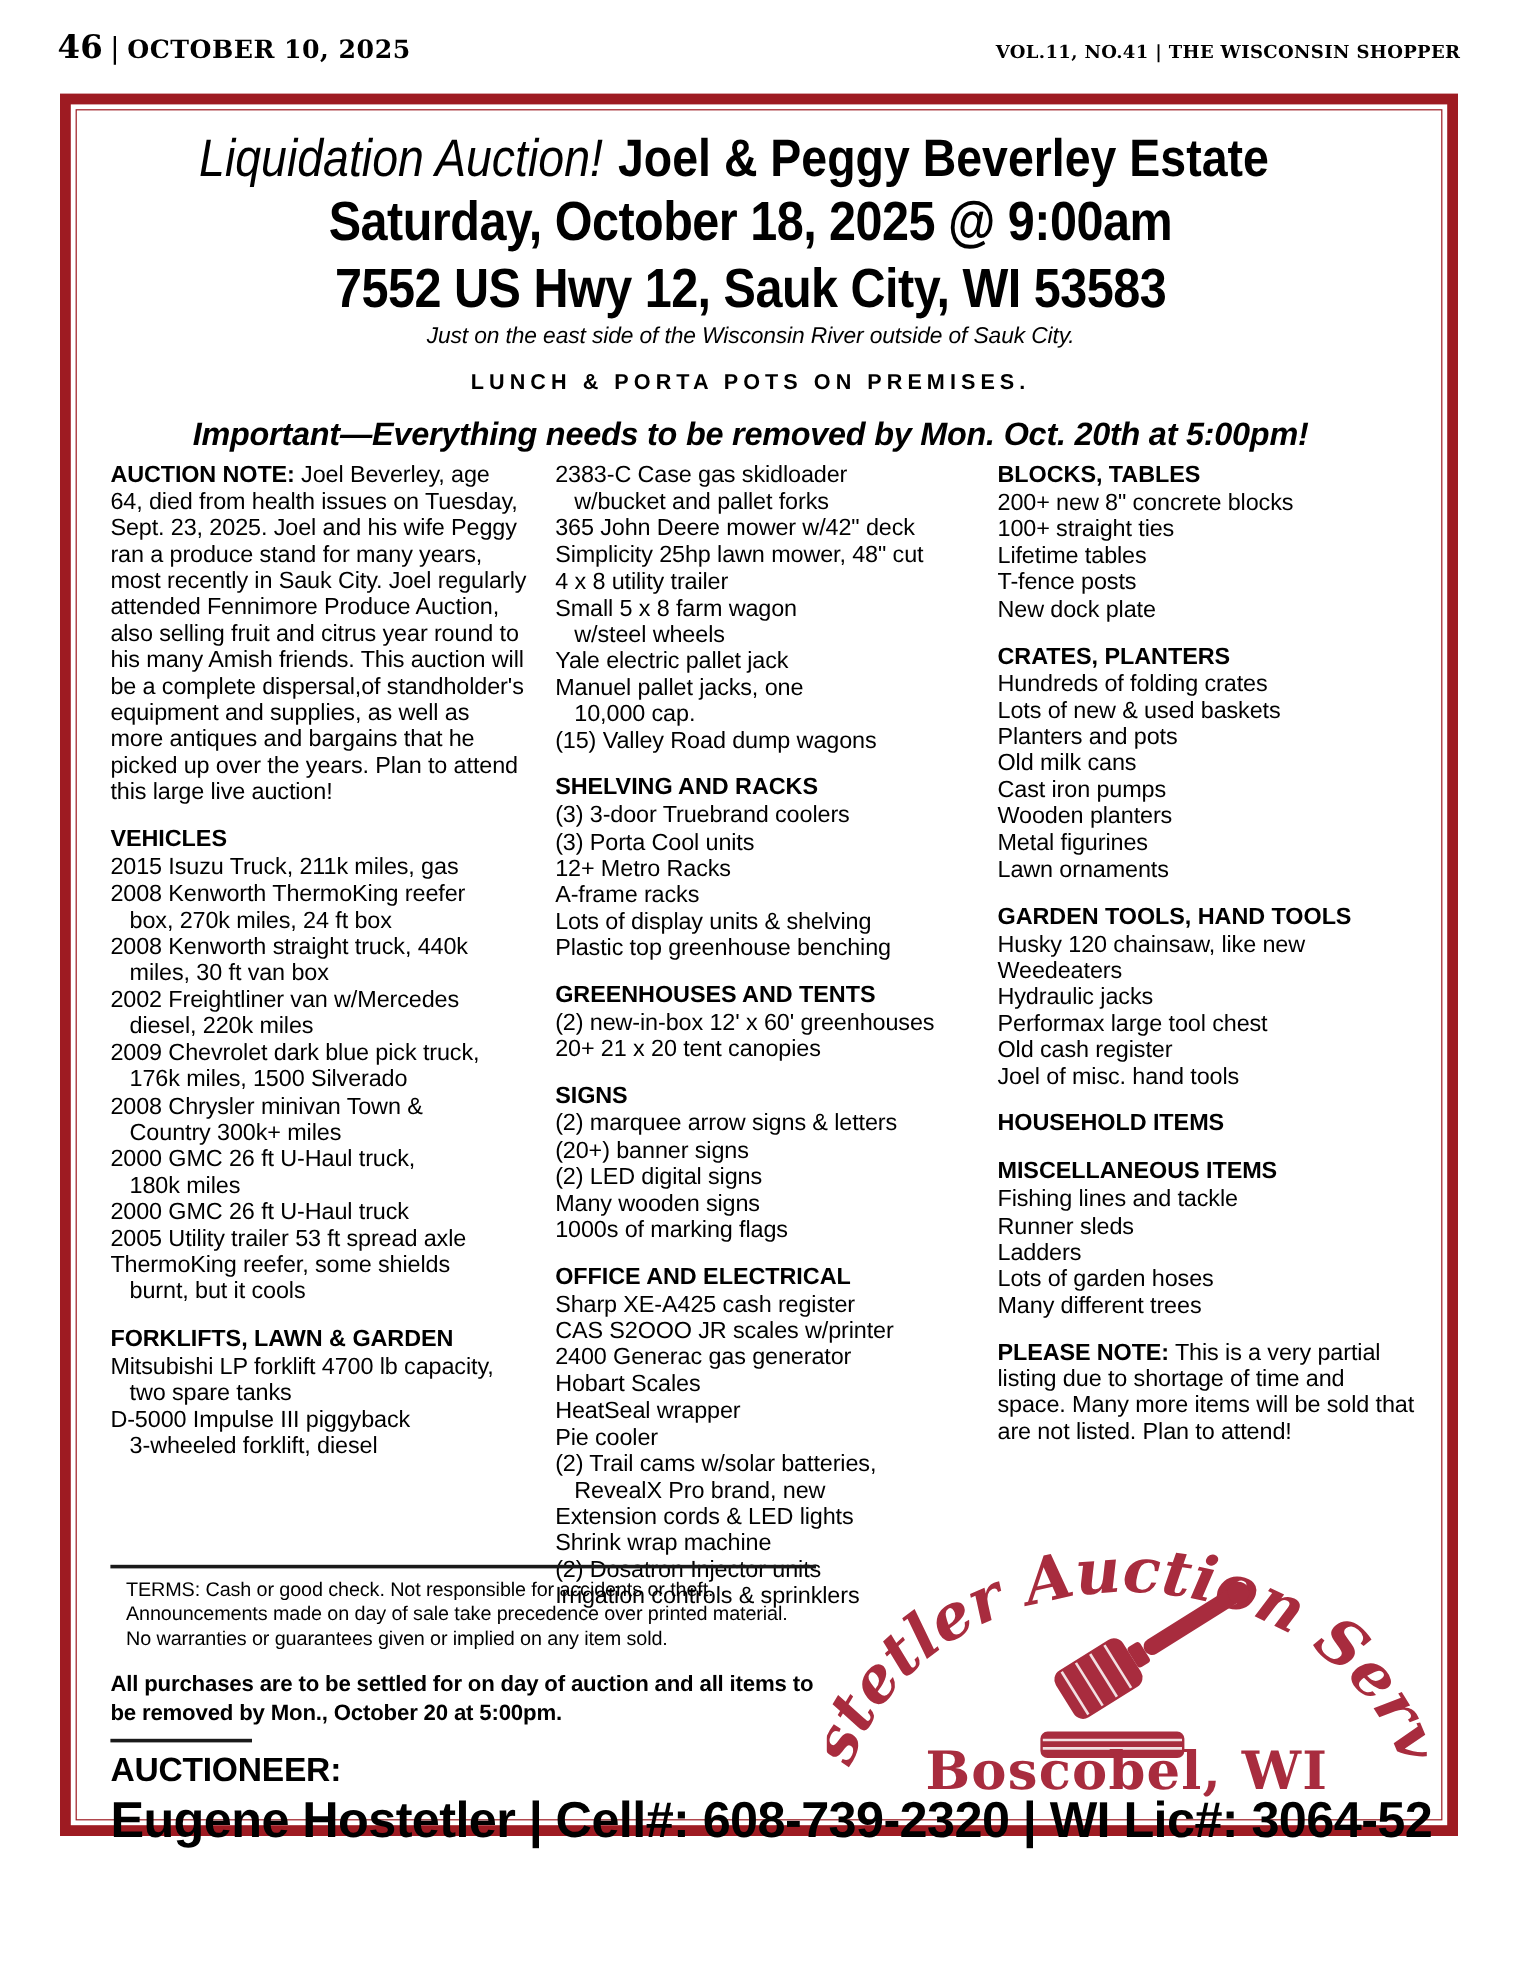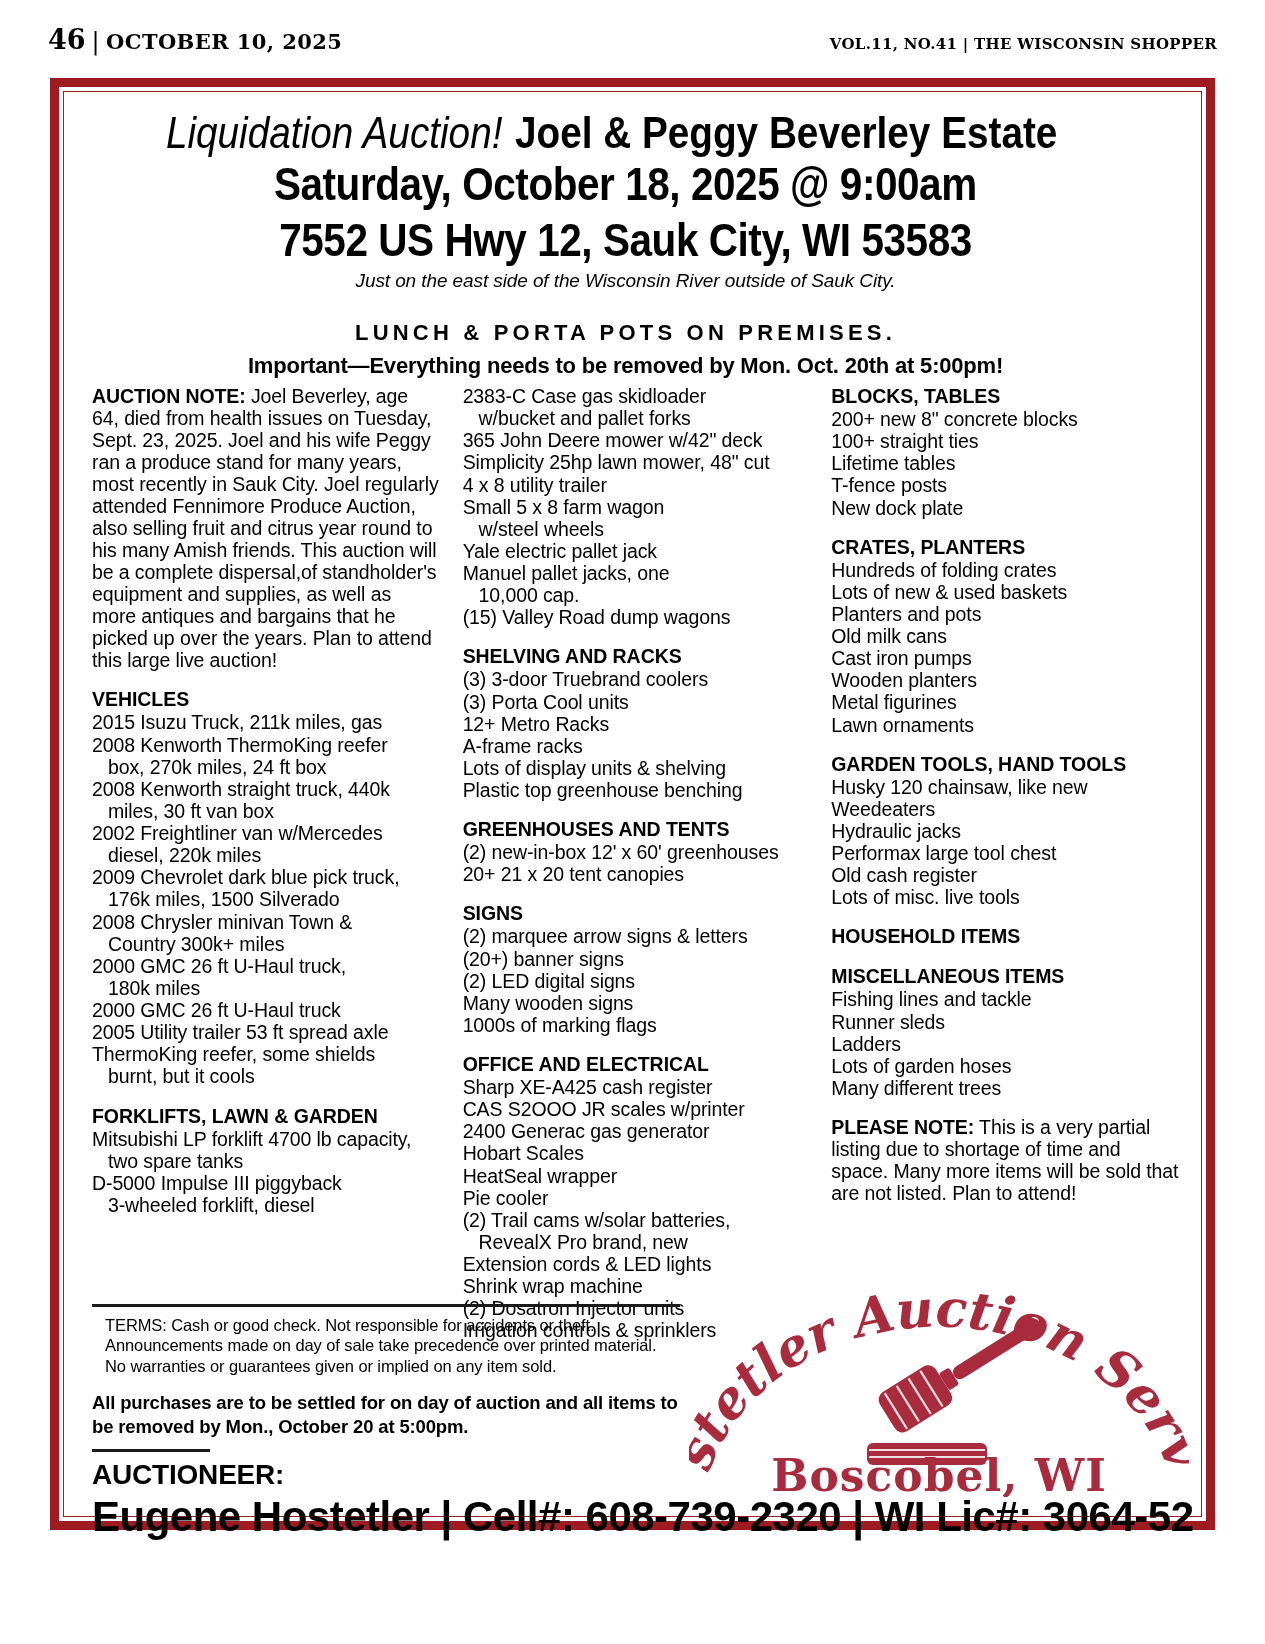--- a/index.html
+++ b/index.html
@@ -109,28 +109,29 @@
     transform: scaleX(0.88);
   }
   .hl-sub {
     font-style: italic;
     font-size: 19px;
     margin-top: 2px;
     letter-spacing: -0.1px;
   }
   .hl-lunch {
     font-weight: bold;
-    font-size: 22px;
+    font-size: 18px;
     letter-spacing: 4.2px;
-    margin-top: 28px;
+    margin-top: 16px;
   }
   .hl-important {
     font-weight: bold;
-    font-size: 22px;
-    margin-top: 7px;
+    font-style: italic;
+    font-size: 27px;
+    margin-top: 18px;
     letter-spacing: -0.2px;
   }
 
   
   .columns {
     position: absolute;
     top: 298px;
     left: 33px;
     right: 26px;
     height: 900px;
@@ -388,21 +389,21 @@
             <li style="white-space: pre-wrap;">Metal figurines</li>
             <li style="white-space: pre-wrap;">Lawn ornaments</li>
           </ul>
           <div class="sec-head">GARDEN TOOLS, HAND TOOLS</div>
           <ul class="items">
             <li style="white-space: pre-wrap;">Husky 120 chainsaw, like new</li>
             <li style="white-space: pre-wrap;">Weedeaters</li>
             <li style="white-space: pre-wrap;">Hydraulic jacks</li>
             <li style="white-space: pre-wrap;">Performax large tool chest</li>
             <li style="white-space: pre-wrap;">Old cash register</li>
-            <li style="white-space: pre-wrap;">Lots of misc. live tools</li>
+            <li style="white-space: pre-wrap;">Joel of misc. hand tools</li>
           </ul>
           <div class="sec-head">HOUSEHOLD ITEMS</div>
           <div class="sec-head">MISCELLANEOUS ITEMS</div>
           <ul class="items">
             <li style="white-space: pre-wrap;">Fishing lines and tackle</li>
             <li style="white-space: pre-wrap;">Runner sleds</li>
             <li style="white-space: pre-wrap;">Ladders</li>
             <li style="white-space: pre-wrap;">Lots of garden hoses</li>
             <li style="white-space: pre-wrap;">Many different trees</li>
           </ul>

